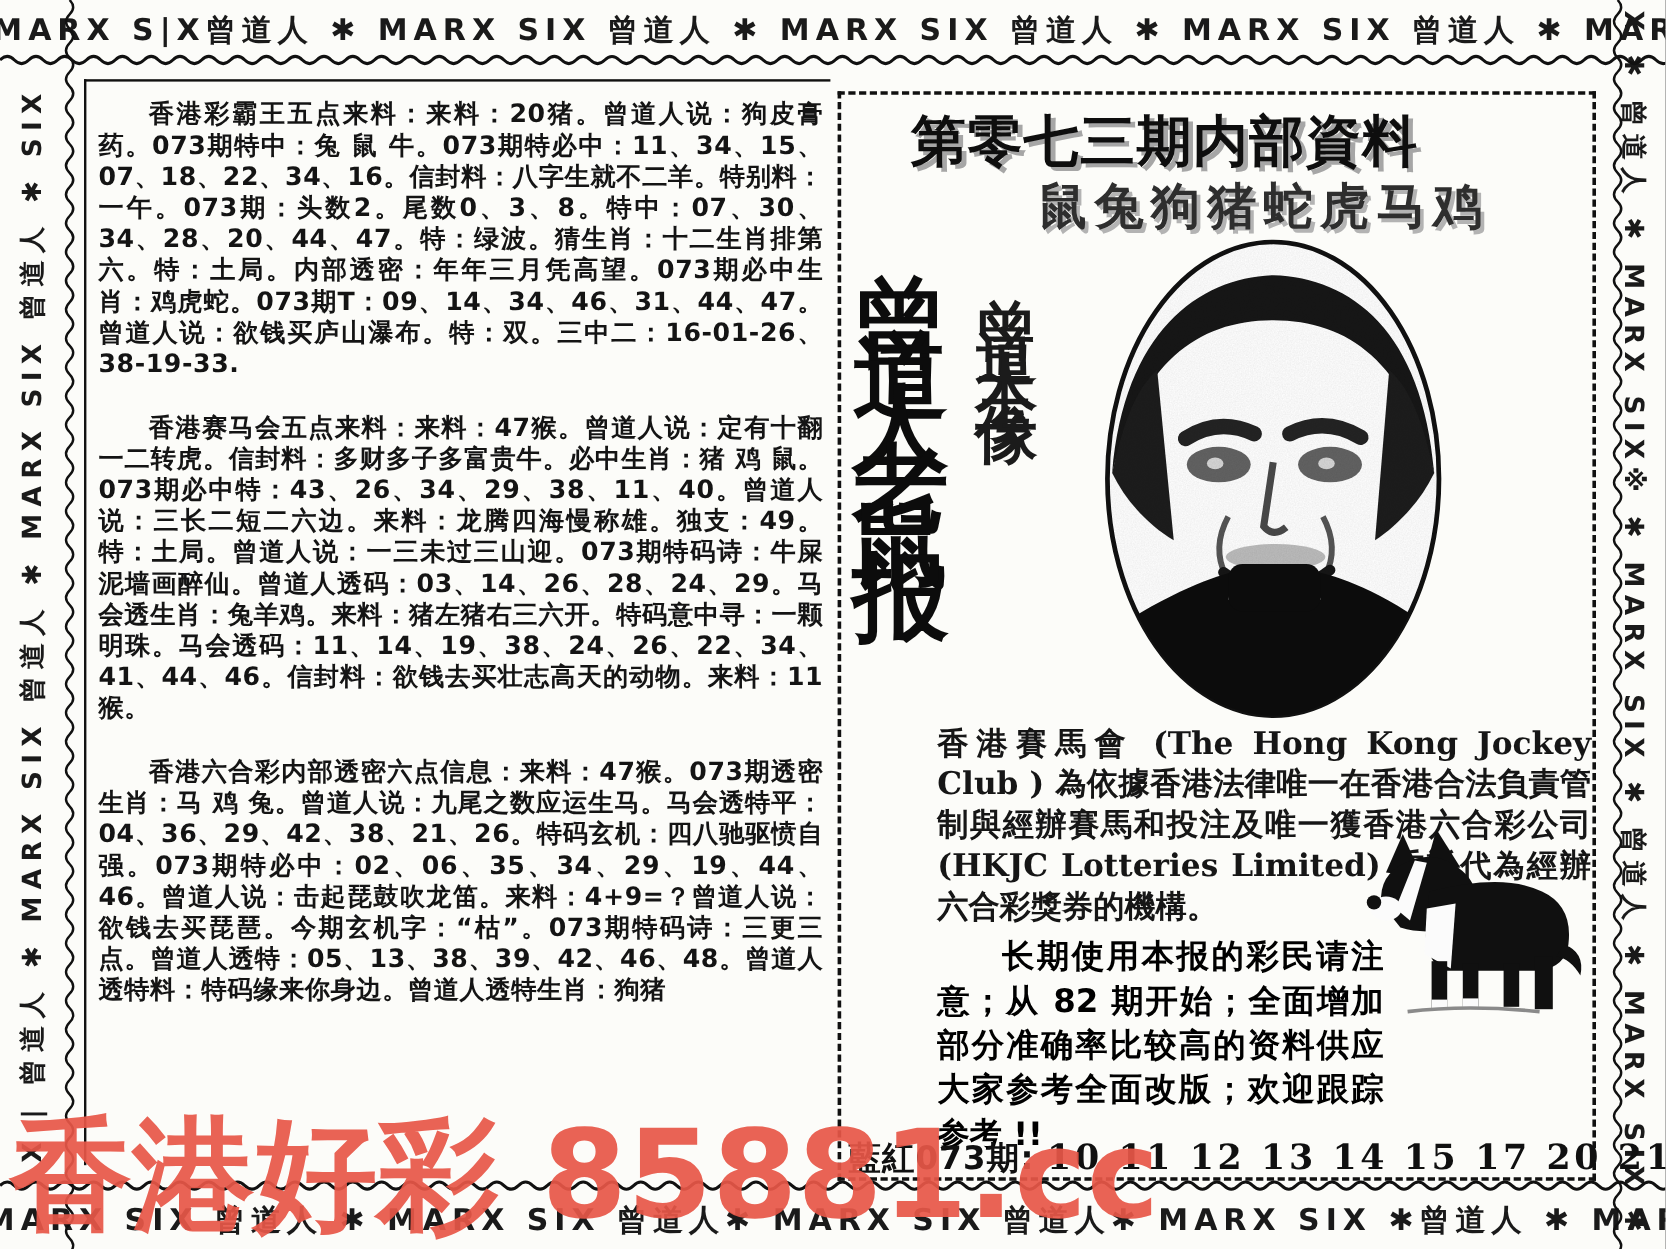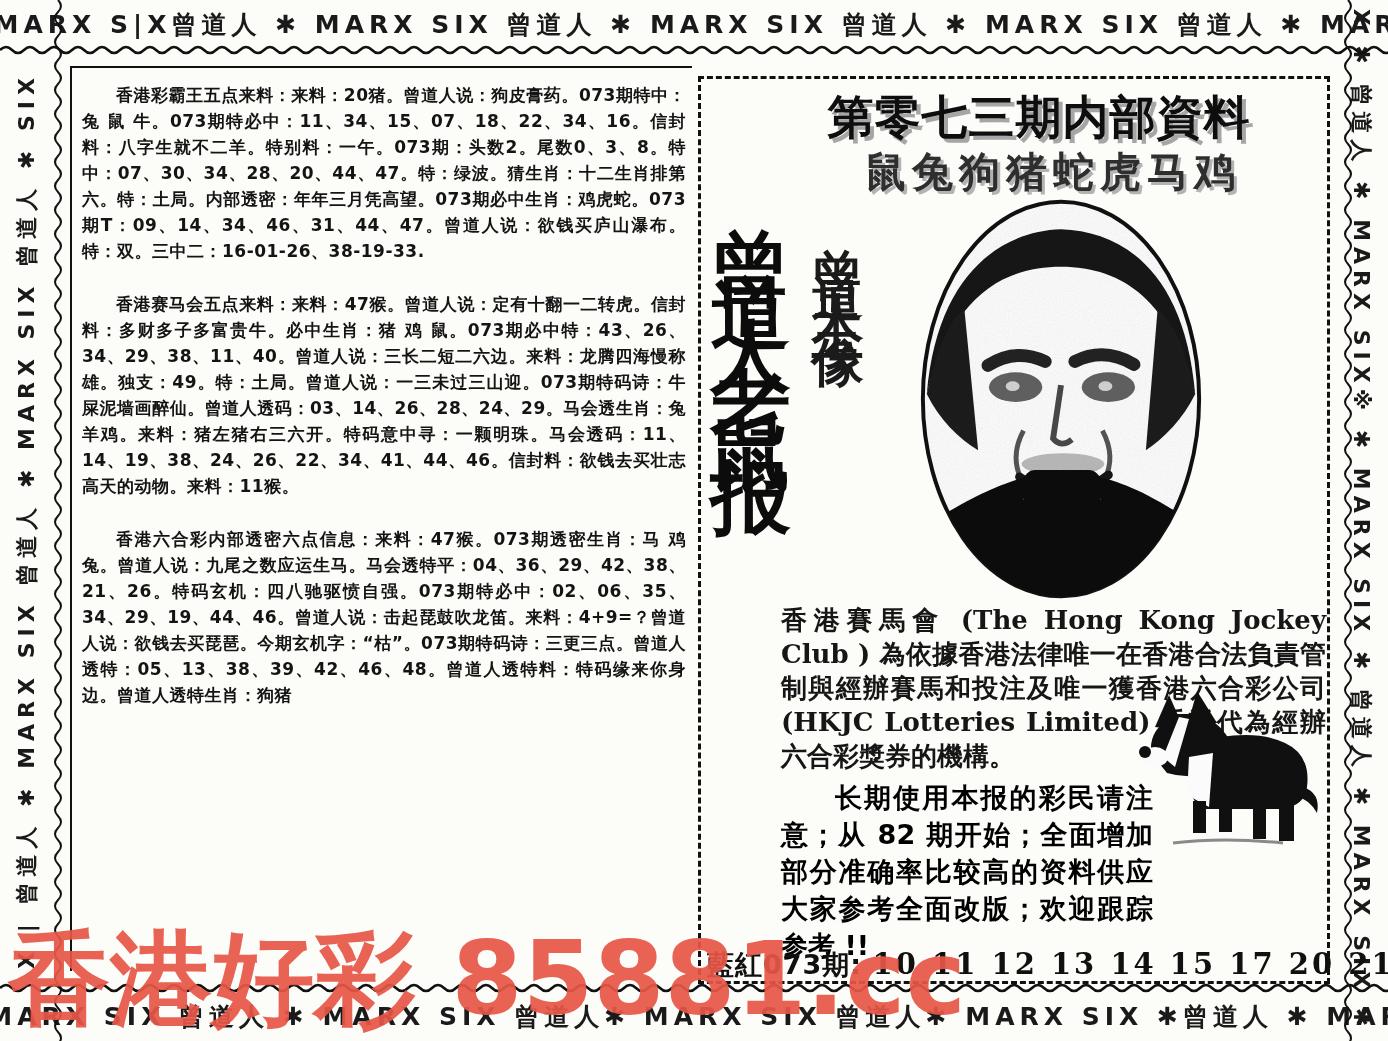--- a/index.html
+++ b/index.html
@@ -33,33 +33,33 @@
   .wave-v { position:absolute; width:1041px; transform-origin:0 0; }
   .wave-v.left  { left:52px; top:0; transform:rotate(90deg) translateY(-12px); }
   .wave-v.right { left:1342px; top:0; transform:rotate(90deg) translateY(-12px); }
   
   .left-col {
     position:absolute; left:70px; top:66px; width:622px; height:905px;
     border-top:2px solid #111; border-left:2px solid #111;
     padding:14px 6px 0 10px;
   }
   .left-col p {
-    font-size:17px; font-weight:bold; line-height:26px;
+    font-size:21px; font-weight:bold; line-height:26px;
     text-indent:2em; text-align:justify; margin-bottom:27px;
     letter-spacing:0.5px;
   }
   
   .panel {
     position:absolute; left:698px; top:76px; width:632px; height:908px;
     border:3px dashed #111;
   }
   .panel-title {
     position:absolute; left:58px; top:8px; width:560px;
     font-size:46px; font-weight:900; letter-spacing:1px;
-    color:#0e0e0e; text-shadow:4px 4px 0 #a6a6a6; white-space:nowrap;text-align:center;
+    color:#0e0e0e; text-shadow:4px 4px 0 #a6a6a6; white-space:nowrap;
   }
   .panel-subtitle {
     position:absolute; left:92px; top:66px; width:520px;
     font-size:41px; font-weight:700; color:#2e2e2e;
     text-shadow:3px 3px 0 #b3b3b3; letter-spacing:6px; white-space:nowrap;text-align:center;
   }
   .vert-masthead {
     position:absolute; left:4px; top:84px; height:800px;
     writing-mode:vertical-rl; text-orientation:upright;
     font-size:80px; font-weight:900; letter-spacing:46px;

